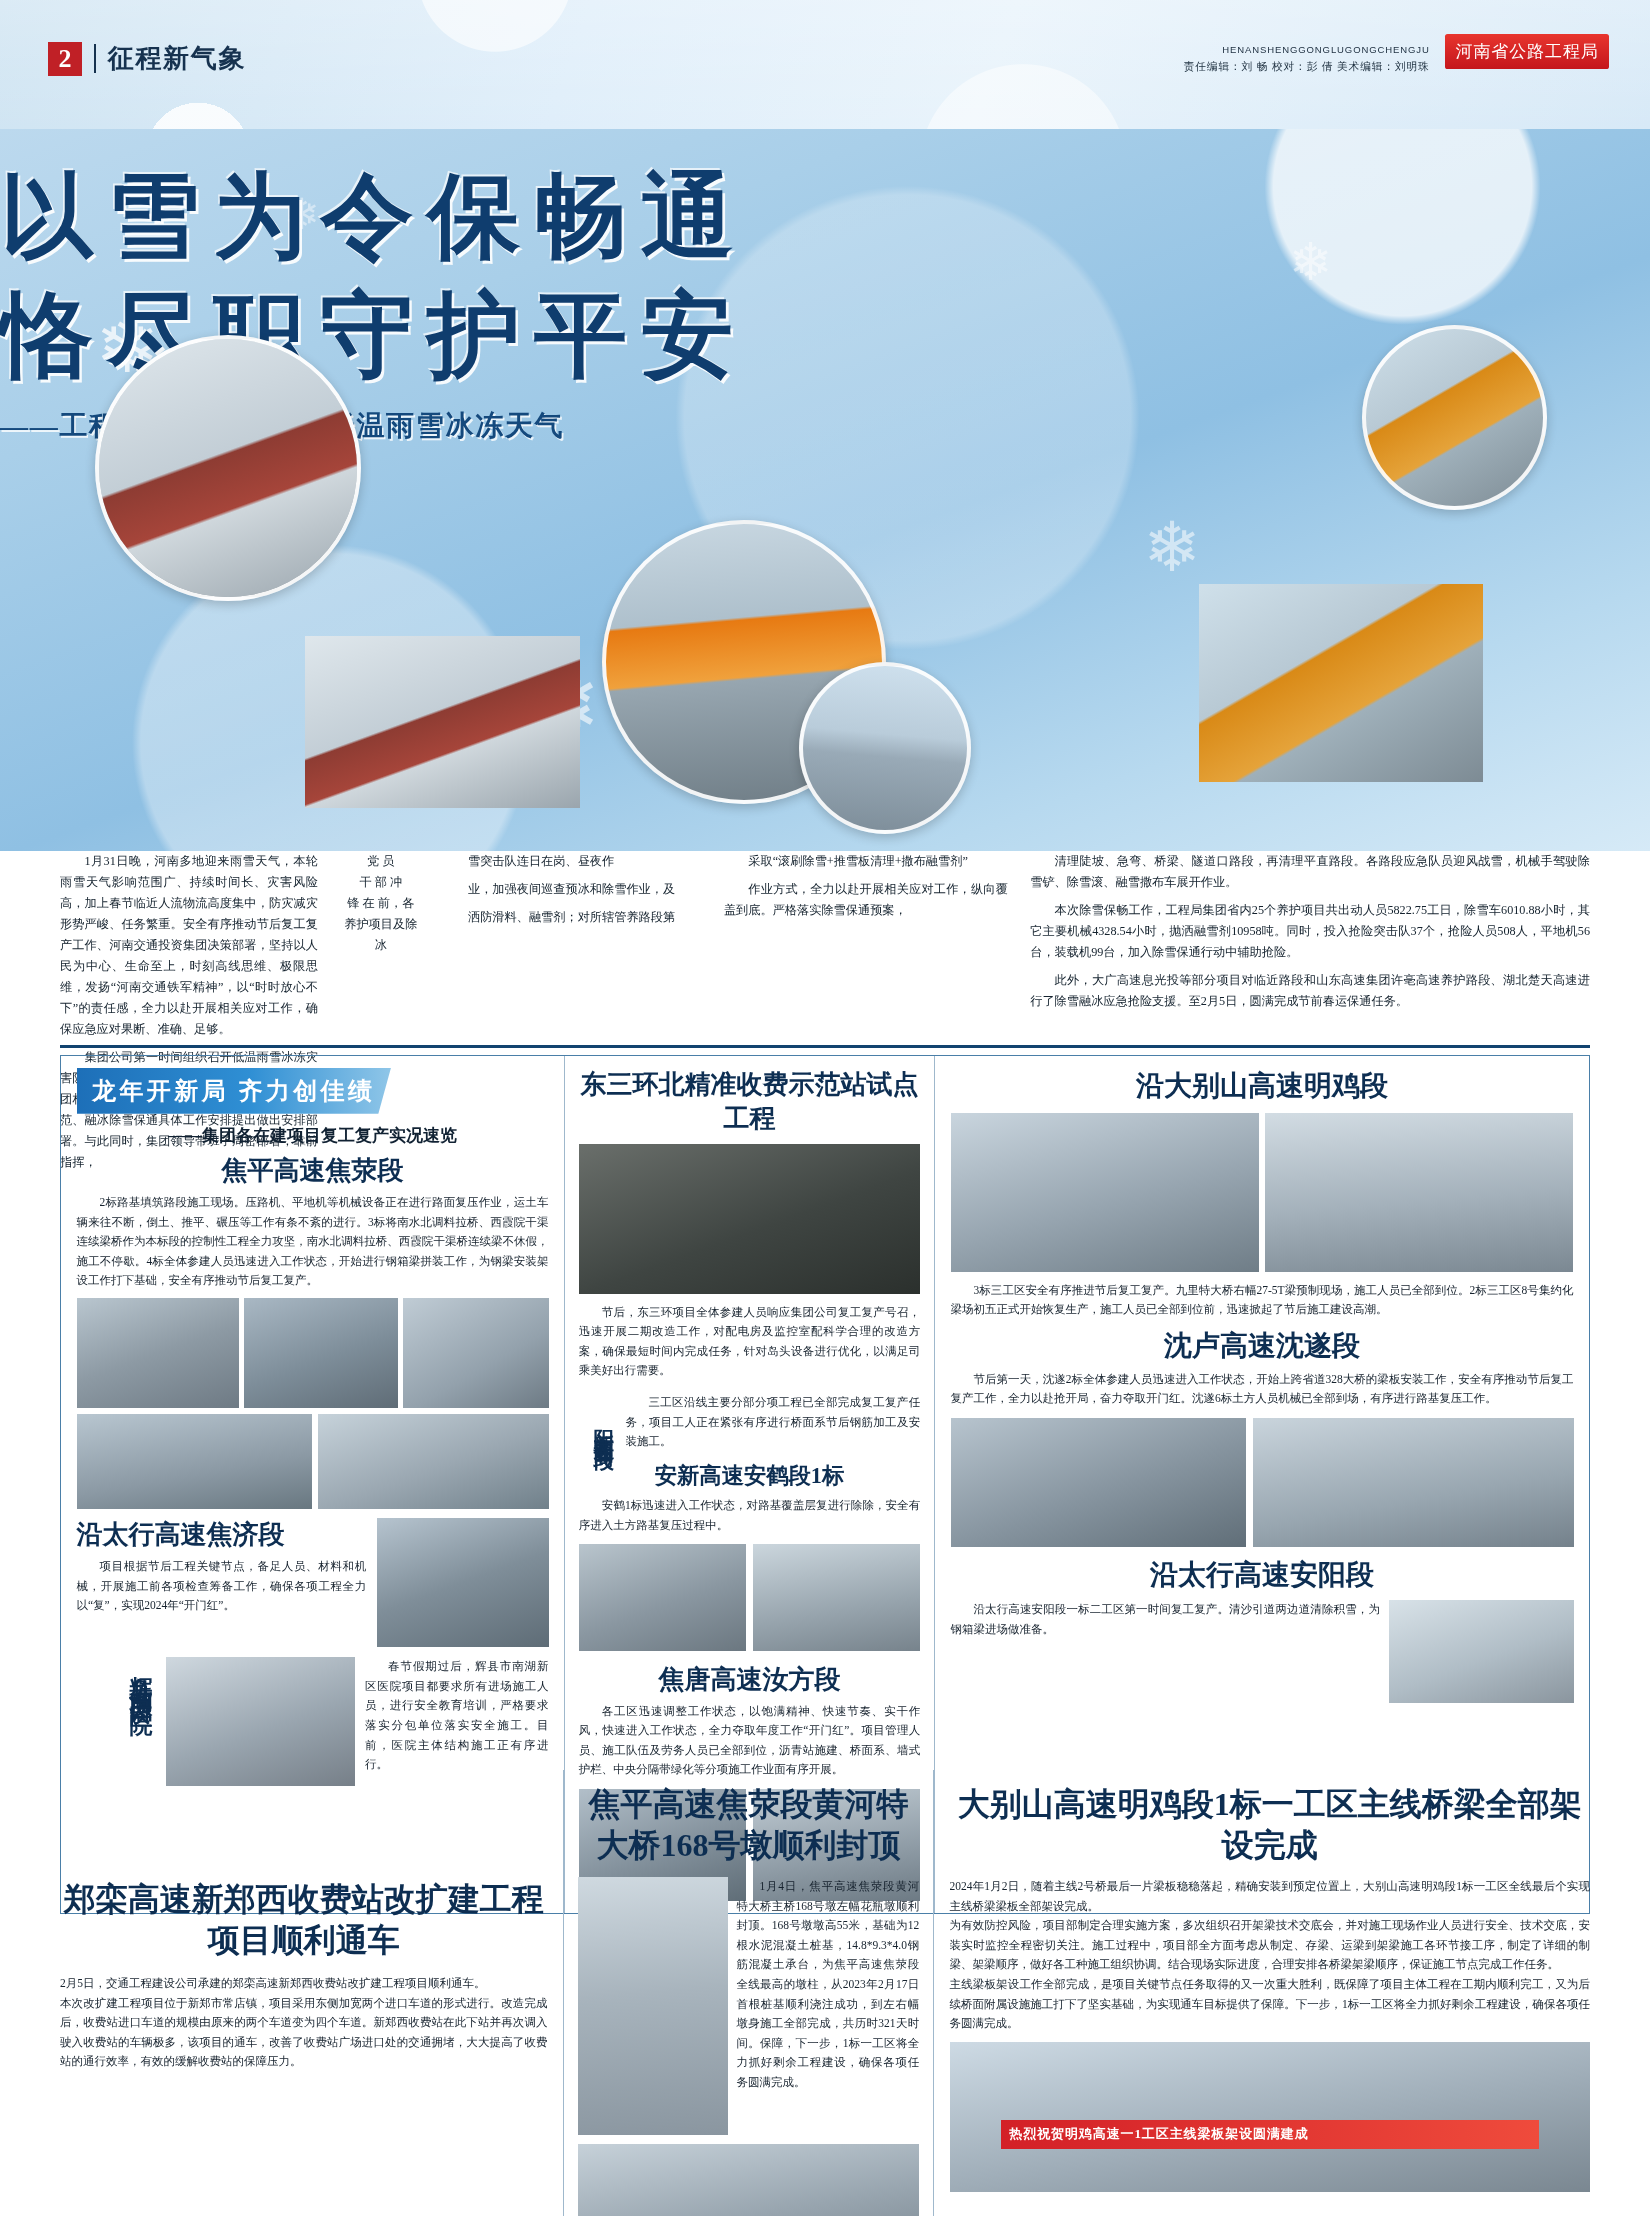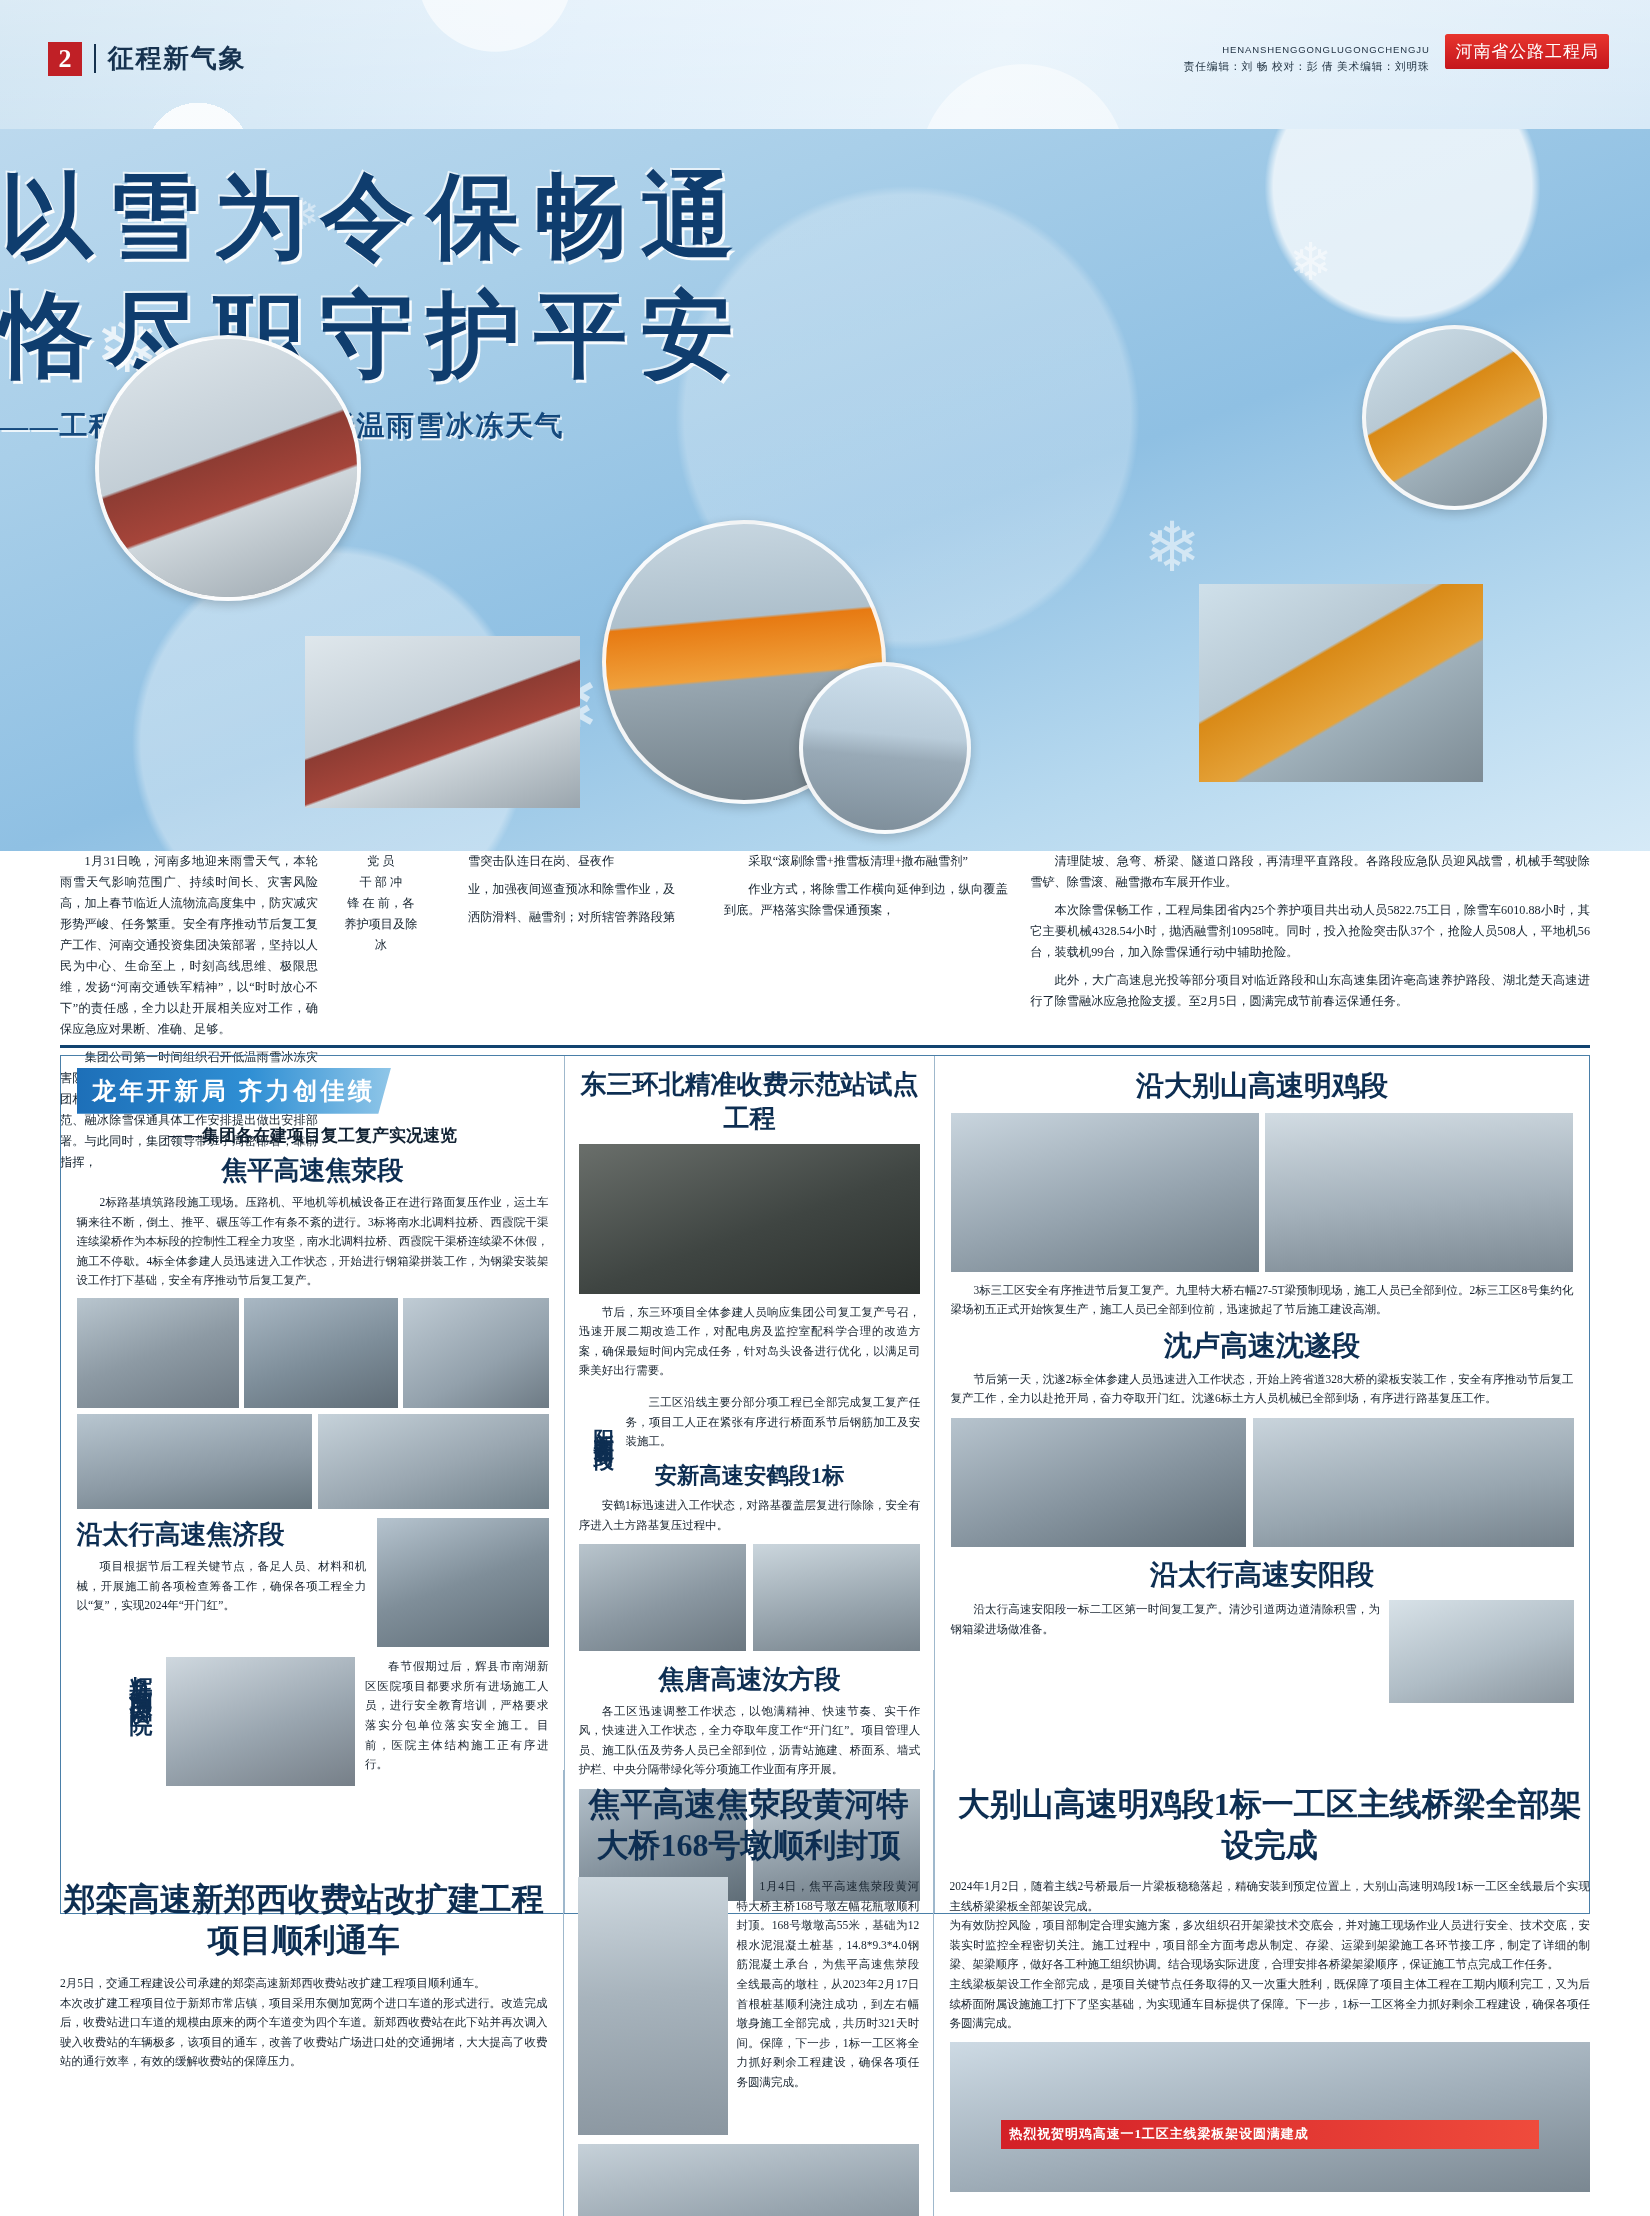--- a/index.html
+++ b/index.html
@@ -172,21 +172,21 @@
       <div>锋 在 前，各</div>
       <div>养护项目及除冰</div>
     </div>
     <div class="tcol c3">
       <p>雪突击队连日在岗、昼夜作</p>
       <p>业，加强夜间巡查预冰和除雪作业，及</p>
       <p>洒防滑料、融雪剂；对所辖管养路段第</p>
     </div>
     <div class="tcol c4">
       <p>采取“滚刷除雪+推雪板清理+撒布融雪剂”</p>
-      <p>作业方式，将除雪工作横向延伸到边，纵向覆盖到底。严格落实除雪保通预案，</p>
+      <p>作业方式，全力以赴开展相关应对工作，纵向覆盖到底。严格落实除雪保通预案，</p>
     </div>
     <div class="tcol c5">
       <p>清理陡坡、急弯、桥梁、隧道口路段，再清理平直路段。各路段应急队员迎风战雪，机械手驾驶除雪铲、除雪滚、融雪撒布车展开作业。</p>
       <p>本次除雪保畅工作，工程局集团省内25个养护项目共出动人员5822.75工日，除雪车6010.88小时，其它主要机械4328.54小时，抛洒融雪剂10958吨。同时，投入抢险突击队37个，抢险人员508人，平地机56台，装载机99台，加入除雪保通行动中辅助抢险。</p>
       <p>此外，大广高速息光投等部分项目对临近路段和山东高速集团许亳高速养护路段、湖北楚天高速进行了除雪融冰应急抢险支援。至2月5日，圆满完成节前春运保通任务。</p>
     </div>
   </div>
 
   <div class="hrule"></div>
 

